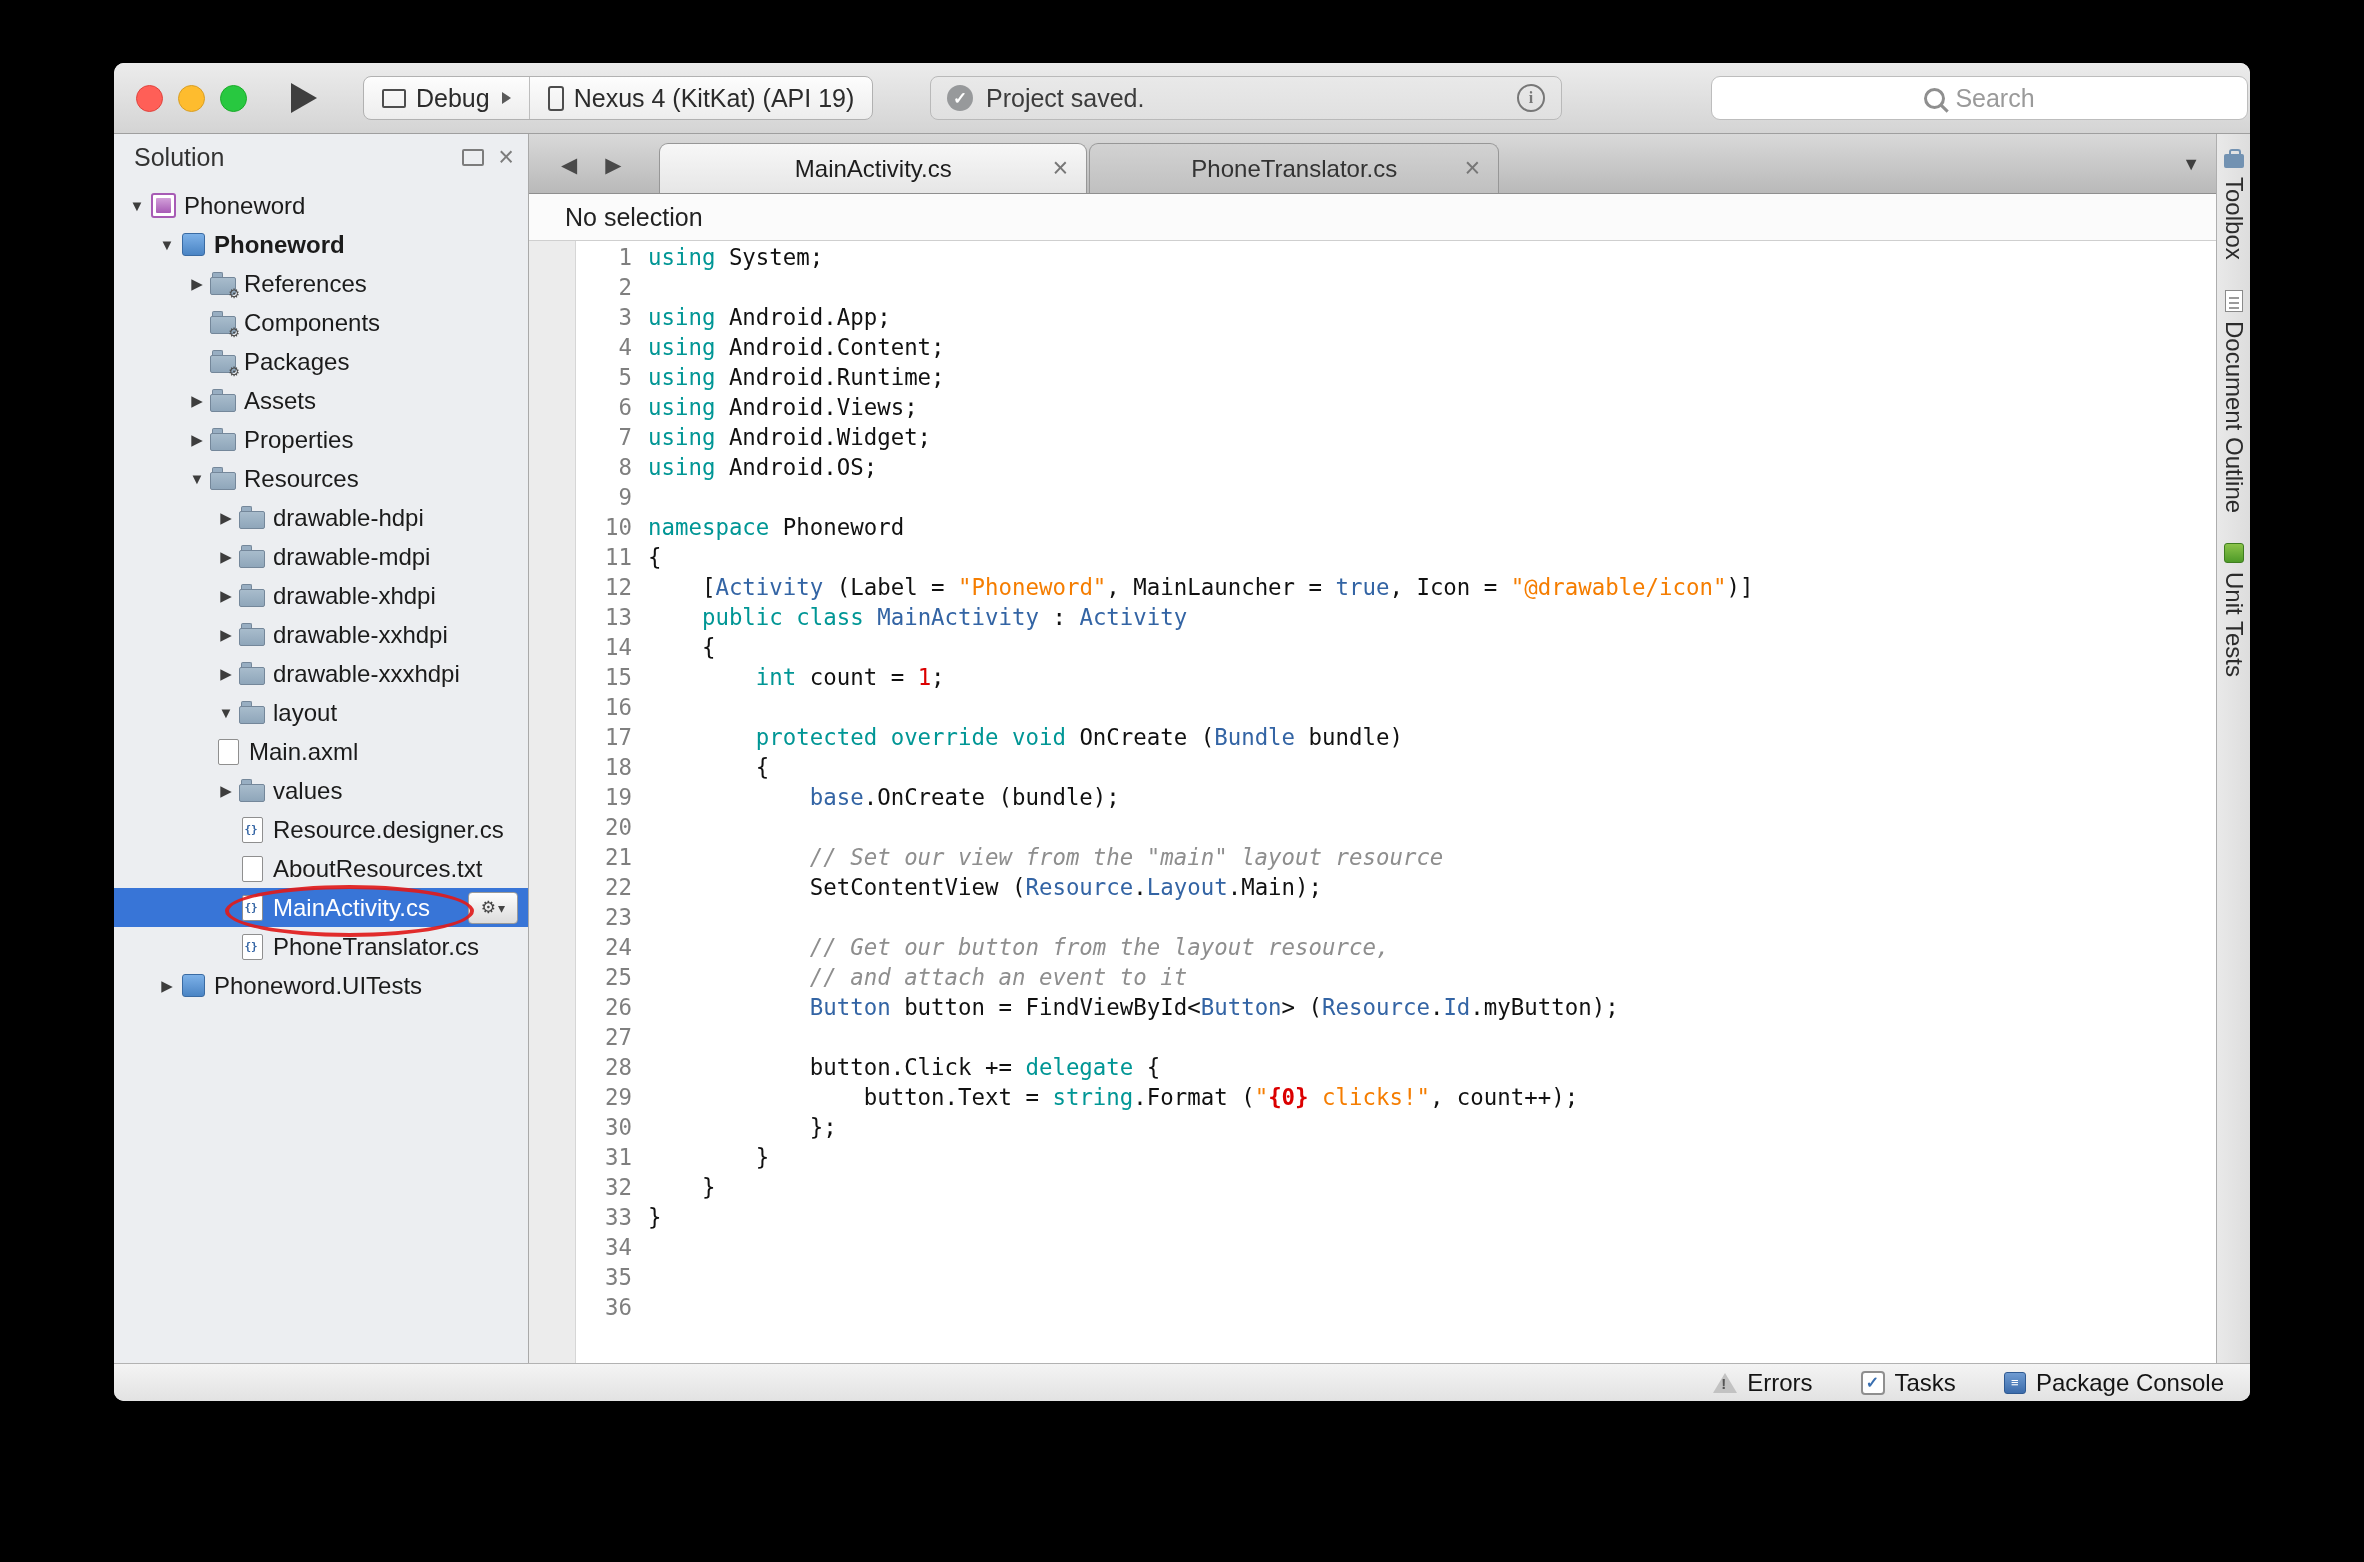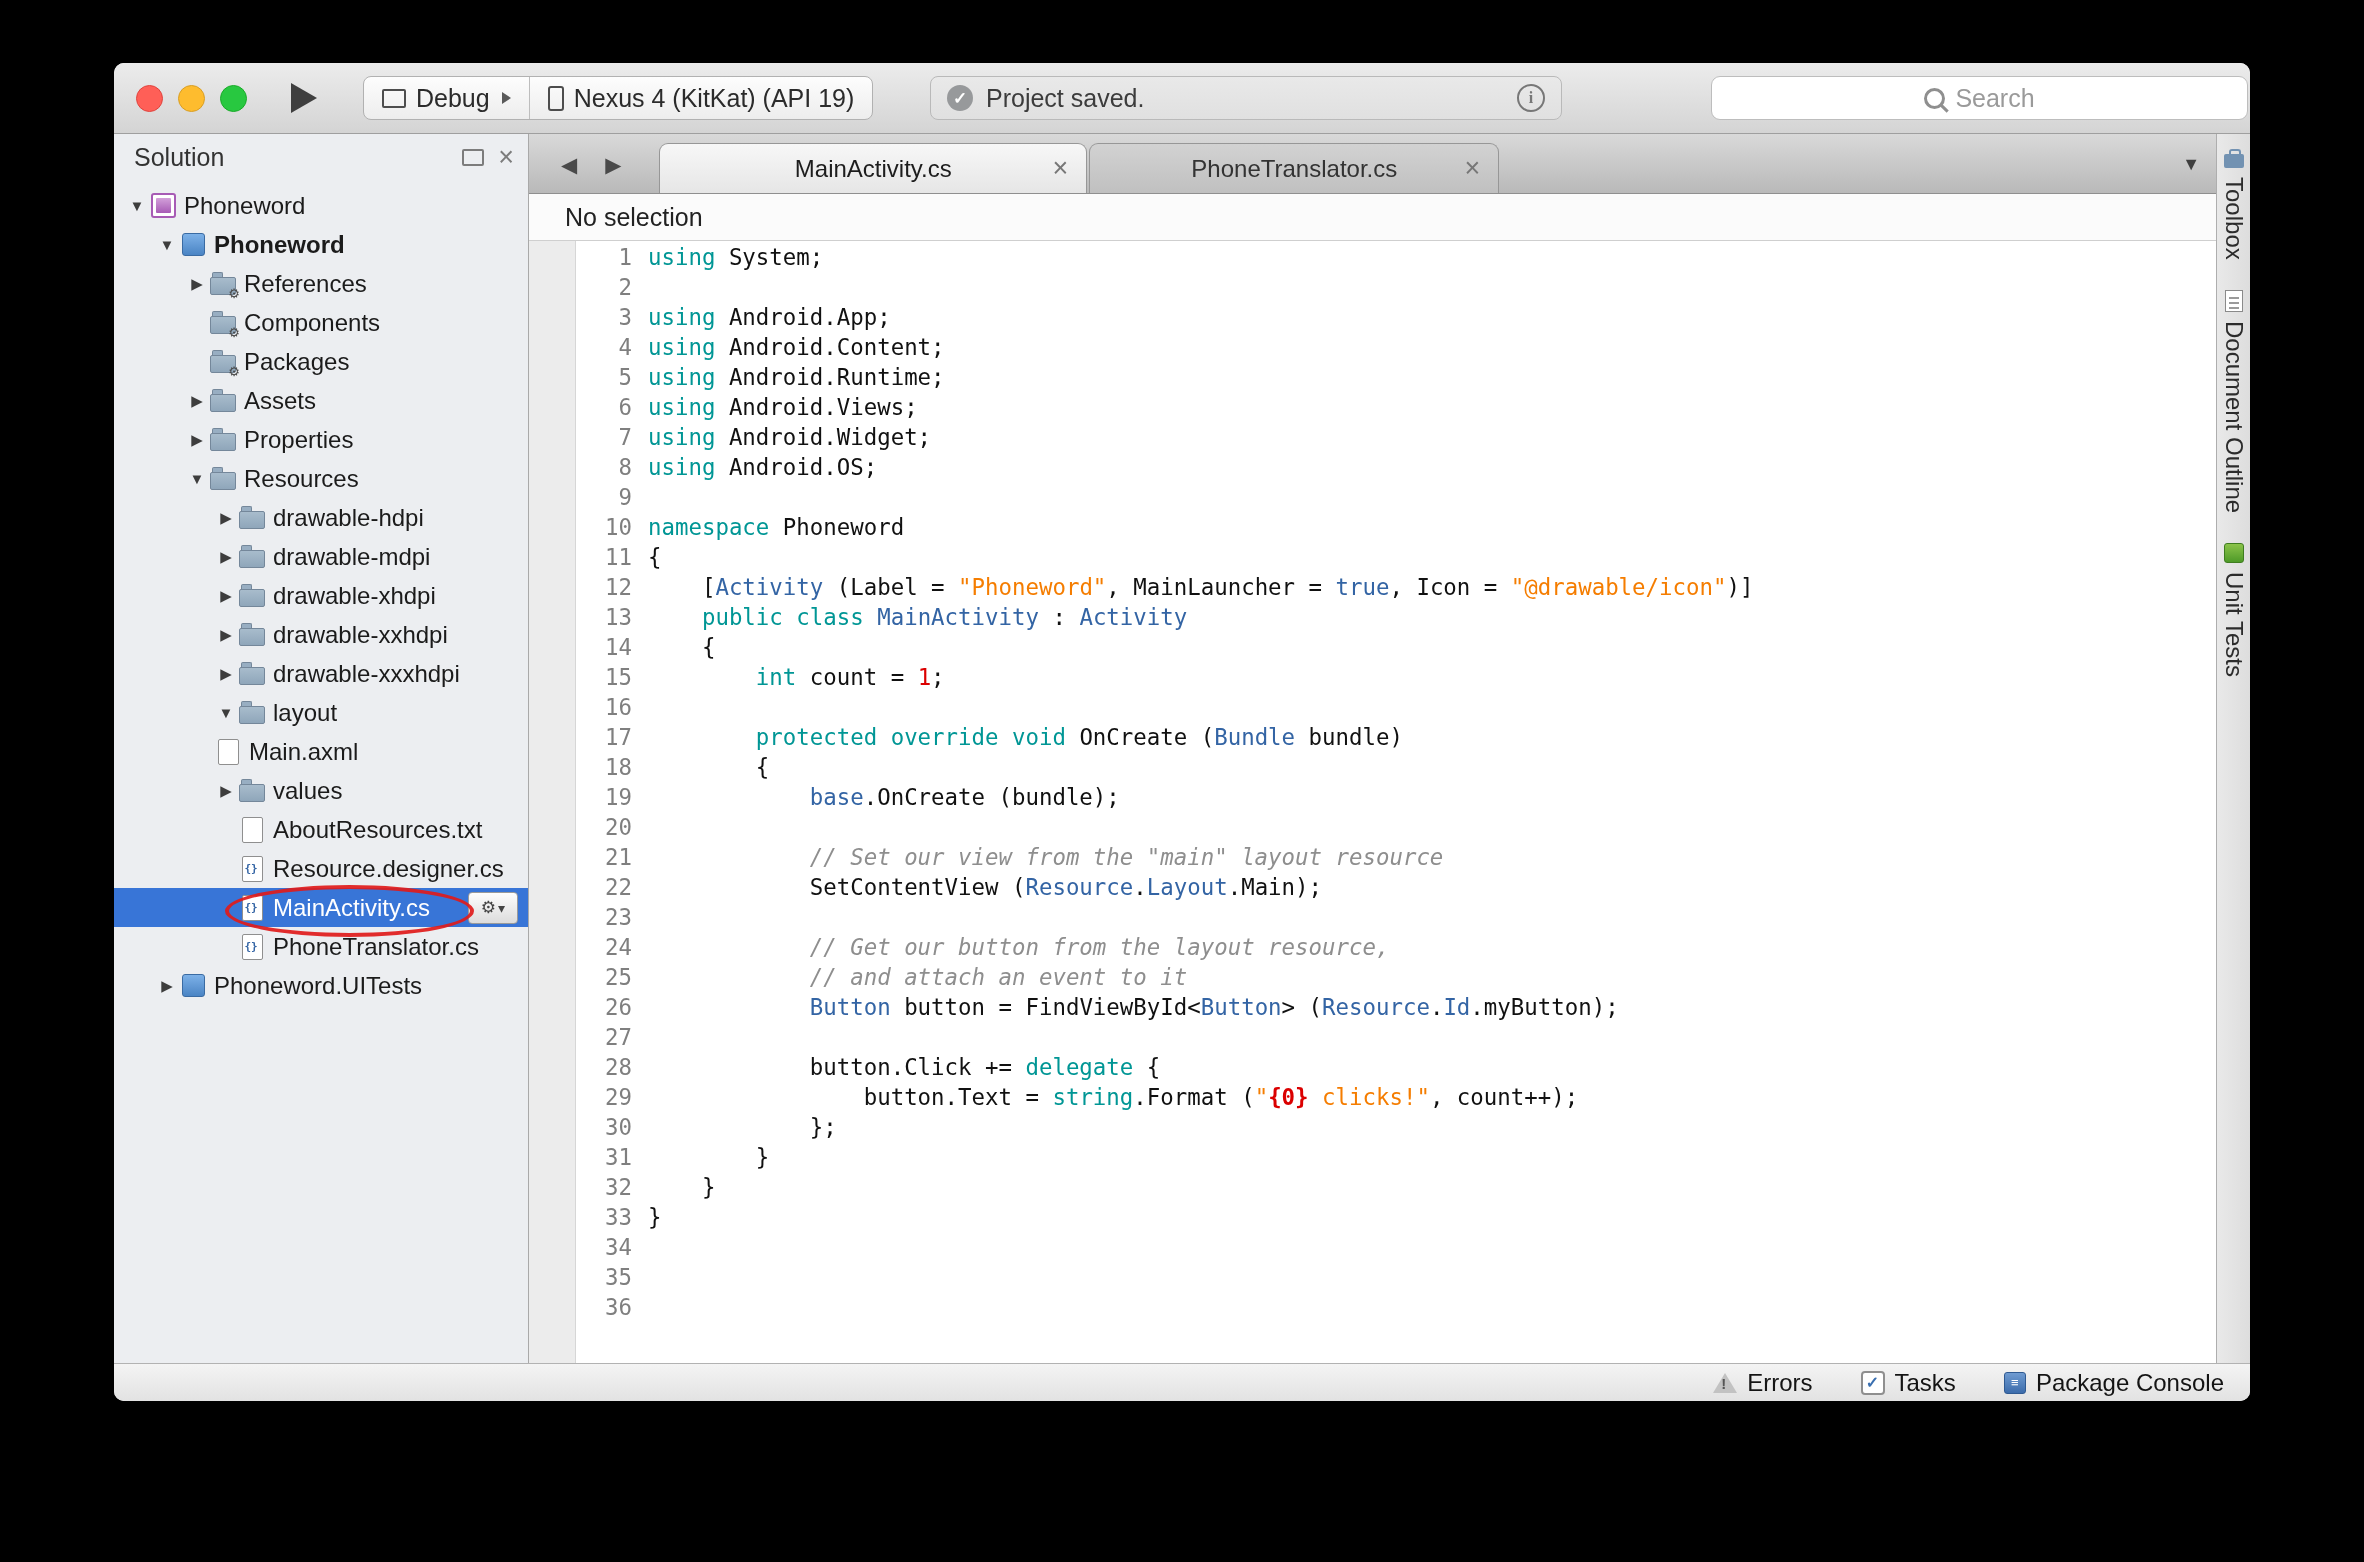--- a/index.html
+++ b/index.html
@@ -285,30 +285,30 @@
           <div class="trow" style="padding-left: 101px;">
             <span class="tri">▶</span>
             <span class="icw">
               <span class="ic-folder"></span>
             </span>
             <span class="tlabel">values</span>
           </div>
           <div class="trow" style="padding-left: 101px;">
             <span class="tri"></span>
             <span class="icw">
+              <span class="ic-file cs"></span>
+            </span>
+            <span class="tlabel">Resource.designer.cs</span>
+          </div>
+          <div class="trow" style="padding-left: 101px;">
+            <span class="tri"></span>
+            <span class="icw">
               <span class="ic-file"></span>
             </span>
             <span class="tlabel">AboutResources.txt</span>
-          </div>
-          <div class="trow" style="padding-left: 101px;">
-            <span class="tri"></span>
-            <span class="icw">
-              <span class="ic-file cs"></span>
-            </span>
-            <span class="tlabel">Resource.designer.cs</span>
           </div>
           <div class="trow sel" style="padding-left: 101px;">
             <span class="tri"></span>
             <span class="icw">
               <span class="ic-file cs"></span>
             </span>
             <span class="tlabel">MainActivity.cs</span>
             <span class="gearbtn">
               <span>⚙</span>
               <span style="font-size: 14px;">▾</span>

